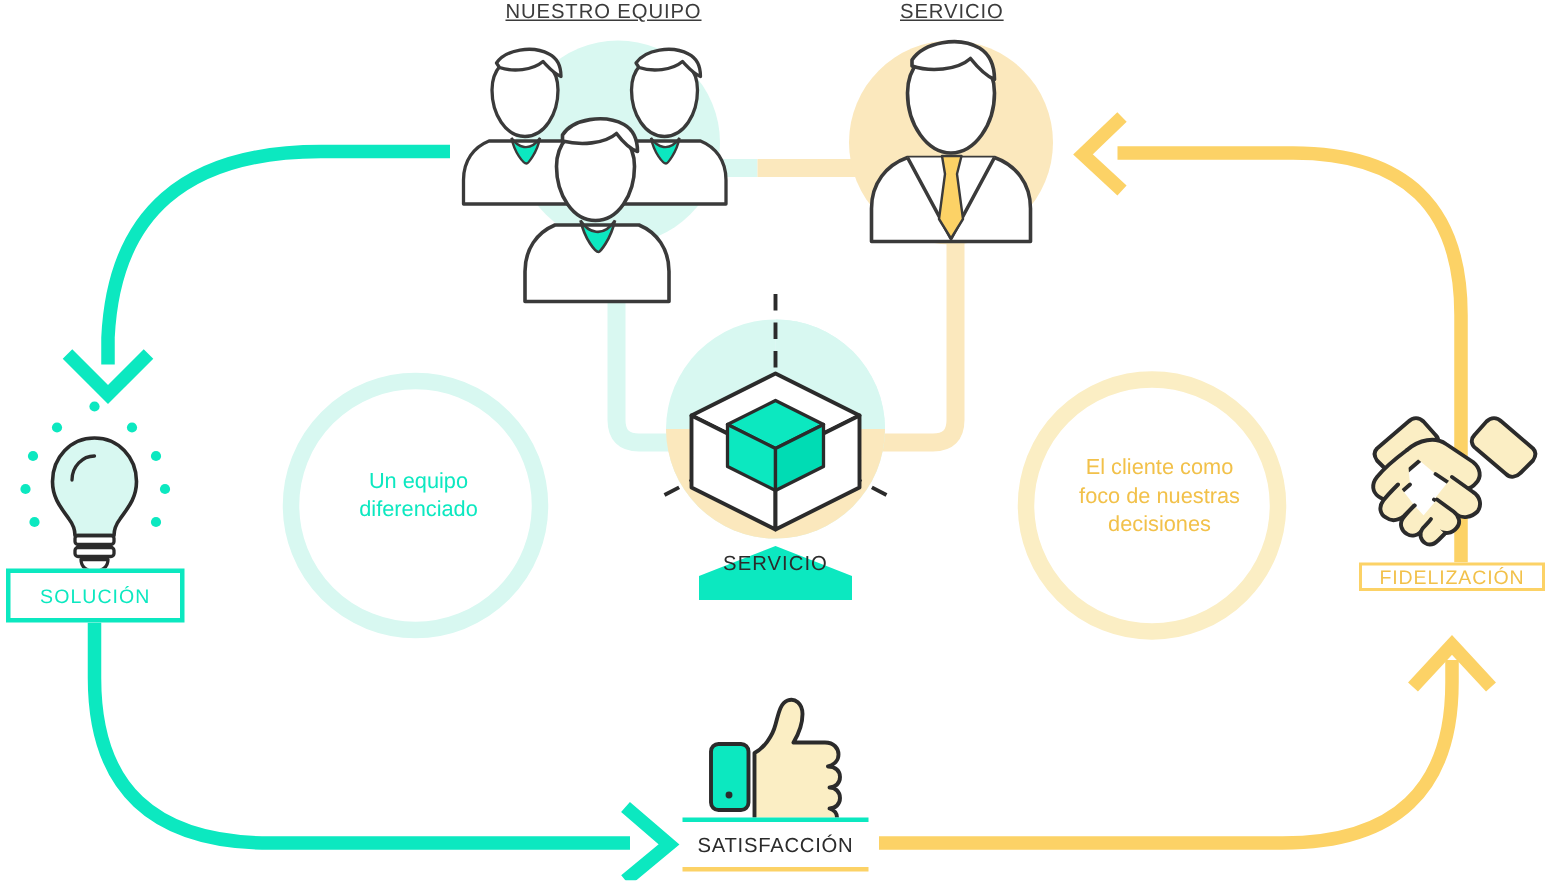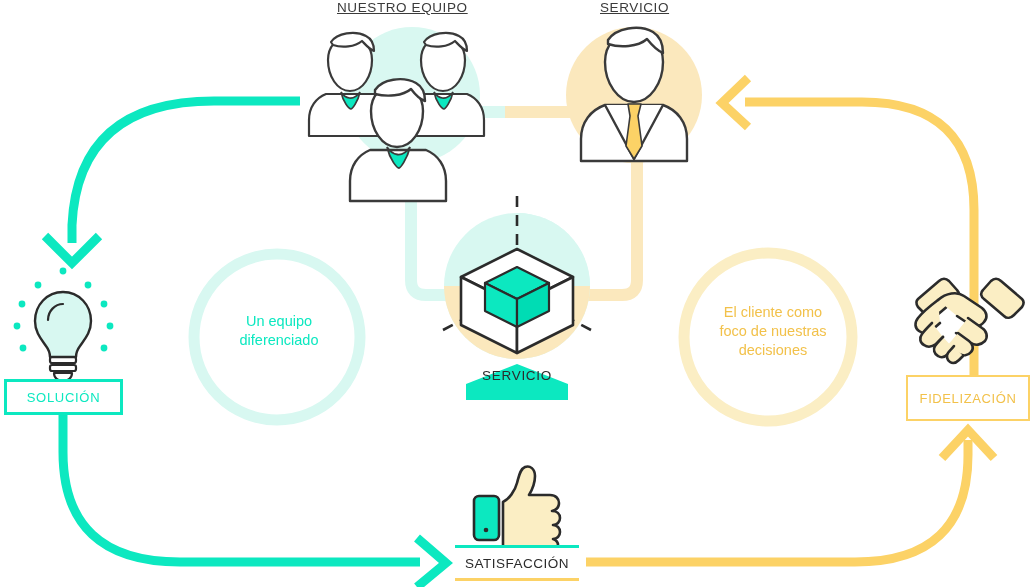--- a/index.html
+++ b/index.html
@@ -44,21 +44,21 @@
     display: flex; align-items: center; justify-content: center;
     box-sizing: border-box;
   }
   .box-solucion span {
     font-size: 13px;
     letter-spacing: 0.7px;
     color: #0ce8c0;
   }
   .box-fidelizacion {
     left: 906px; top: 375px;
-    width: 124px; height: 46px;
+    width: 124px; height: 19px;
     border: 2.5px solid #fcd266;
     background: #ffffff;
     display: flex; align-items: center; justify-content: center;
     box-sizing: border-box;
   }
   .box-fidelizacion span {
     font-size: 13px;
     letter-spacing: 0.6px;
     color: #f2c14a;
   }

